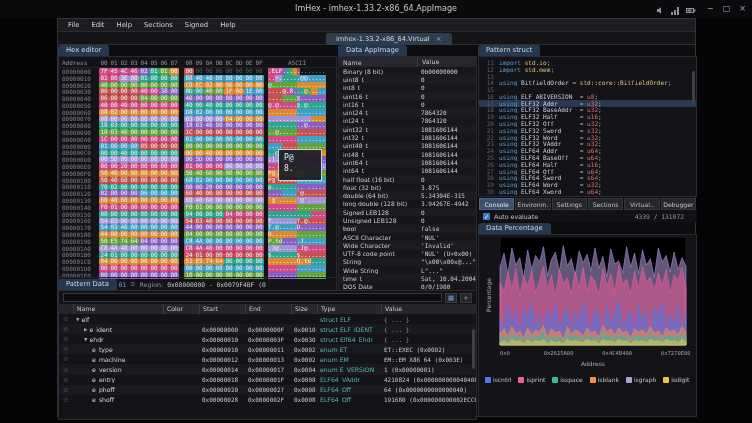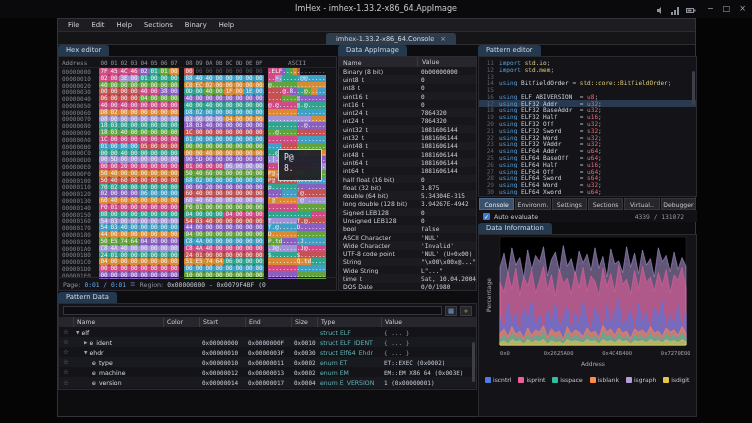--- a/index.html
+++ b/index.html
@@ -79,21 +79,21 @@
 
   
   #datainfo-panel{left:420px;top:204px;width:219px;height:194px;}
   .bt-label{padding:3px 6px 1px 6px;font-size:6.5px;color:#c9ccd2;}
   .chart-wrap{margin-left:5px;}
   .legend{display:flex;gap:7px;padding:1px 6px;white-space:nowrap;overflow:hidden;width:212px;}
   .lg-item{display:flex;gap:2px;align-items:center;font-size:6px;color:#c2c6cc;flex-shrink:0;}
   .lg-chip{width:6px;height:6px;border-radius:1px;}
 
   
-  #patterndata-panel{left:0;top:273px;width:419px;height:98px;}
+  #patterndata-panel{left:0;top:260px;width:419px;height:141px;}
   .pd-toolbar{display:flex;align-items:center;gap:3px;padding:2px 4px;height:13px;}
   .pd-input{flex:1;height:9px;background:#0e0e12;border:1px solid #35353d;color:#c8c8d0;font-size:6px;padding:0 3px;font-family:"DejaVu Sans",sans-serif;}
   .pd-iconbtn{width:12px;height:10px;line-height:9px;text-align:center;background:#26262c;border:1px solid #3a3a42;font-size:6.5px;}
   .pd-grid{display:grid;grid-template-columns:14px 90px 36px 46px 46px 26px 64px 1fr;align-items:center;}
   .pd-head{height:10px;background:#26262c;font-size:6.2px;color:#c6c6cd;}
   .pd-hcell{padding-left:3px;border-left:1px solid #3a3a42;height:10px;line-height:10px;white-space:nowrap;overflow:hidden;}
   .pd-hcell.first{border-left:none;}
   .pd-row{height:10.1px;font-size:6.2px;overflow:hidden;}
   .pd-row.alt{background:#191920;}
   .pd-star{text-align:center;color:#787880;font-size:6.5px;line-height:10px;}
@@ -134,26 +134,26 @@
       <span class="winbtn">×</span>
     </div>
   </div>
 
   <div class="window">
     <div class="menubar">
         <div class="menu-item">File</div>
         <div class="menu-item">Edit</div>
         <div class="menu-item">Help</div>
         <div class="menu-item">Sections</div>
-        <div class="menu-item">Binary</div>
+        <div class="menu-item">Signed</div>
         <div class="menu-item">Help</div>
       </div>
     <div class="tabbar">
       <div class="doc-tab">
-        <span>imhex-1.33.2-x86_64.Console</span>
+        <span>imhex-1.33.2-x86_64.Virtual</span>
         <span class="x">×</span>
       </div>
     </div>
 
     <div class="panel" id="hex-panel">
       <div class="ptab">Hex editor</div>
       <div class="pbody">
         <div class="hexhead mono">
           <span class="addr-l">Address</span>
           <span style="display:flex;">
@@ -1487,21 +1487,21 @@
             </div>
             <div class="di-row">
               <span class="di-name">DOS Date</span>
               <span class="di-value mono">0/0/1980</span>
             </div>
           </div>
       </div>
     </div>
 
     <div class="panel" id="editor-panel">
-      <div class="ptab">Pattern editor</div>
+      <div class="ptab">Pattern struct</div>
       <div class="pbody">
         <div class="pe-lines mono">
             <div class="pe-line">
               <span class="pe-ln">11</span>
               <span class="pe-code"><span class="tk-kw">import </span><span class="tk-ns">std.io</span><span class="tk-pl">;</span></span>
             </div>
             <div class="pe-line">
               <span class="pe-ln">12</span>
               <span class="pe-code"><span class="tk-kw">import </span><span class="tk-ns">std.mem</span><span class="tk-pl">;</span></span>
             </div>
@@ -1591,21 +1591,21 @@
         <div class="ctab">Debugger</div>
       </div>
 
     <div class="aerow">
       <span class="aebox">✓</span>
       <span class="aelabel">Auto evaluate</span>
       <span class="aecount mono">4339 / 131072</span>
     </div>
 
     <div class="panel" id="datainfo-panel">
-      <div class="ptab">Data Information</div>
+      <div class="ptab">Data Percentage</div>
       <div class="pbody">
         <div class="chart-wrap">
           <svg viewBox="0 0 206 140" style="width:206px;height:140px;display:block;">
               <rect x="16" y="2" width="186" height="108" fill="#000" stroke="#26262c" stroke-width="0.6"></rect>
               <line x1="16" x2="202" y1="83" y2="83" stroke="#1b1b20" stroke-width="0.5"></line>
               <line x1="16" x2="202" y1="56" y2="56" stroke="#1b1b20" stroke-width="0.5"></line>
               <line x1="16" x2="202" y1="29" y2="29" stroke="#1b1b20" stroke-width="0.5"></line>
               <polygon points="16.0,32.2 20.0,18.2 23.9,38.7 27.9,12.8 31.8,30.1 35.8,22.5 39.7,43.0 43.7,15.0 47.7,34.4 51.6,20.4 55.6,26.8 59.5,11.7 63.5,40.9 67.4,24.7 71.4,17.1 75.4,36.6 79.3,10.6 83.3,31.2 87.2,23.6 91.2,39.8 95.1,16.0 99.1,27.9 103.1,19.3 107.0,35.5 111.0,12.8 114.9,33.3 118.9,21.4 122.9,42.0 126.8,13.9 130.8,29.0 134.7,25.8 138.7,37.6 142.6,11.7 146.6,32.2 150.6,18.2 154.5,38.7 158.5,15.0 162.4,30.1 166.4,23.6 170.3,42.0 174.3,12.8 178.3,26.8 182.2,20.4 186.2,36.6 190.1,17.1 194.1,34.4 198.0,22.5 202.0,31.2 202,110 16,110" fill="#b39ddb" fill-opacity="0.55" stroke="#b39ddb" stroke-width="0.6" stroke-opacity="0.9"></polygon>
               <polygon points="16.0,47.4 20.0,57.1 23.9,37.6 27.9,53.8 31.8,33.3 35.8,60.3 39.7,42.0 43.7,50.6 47.7,35.5 51.6,58.2 55.6,45.2 59.5,31.2 63.5,54.9 67.4,39.8 71.4,61.4 75.4,34.4 79.3,48.4 83.3,43.0 87.2,59.2 91.2,36.6 95.1,52.8 99.1,32.2 103.1,56.0 107.0,40.9 111.0,46.3 114.9,60.3 118.9,33.3 122.9,51.7 126.8,38.7 130.8,57.1 134.7,30.1 138.7,49.5 142.6,44.1 146.6,59.2 150.6,35.5 154.5,53.8 158.5,31.2 162.4,47.4 166.4,42.0 170.3,56.0 174.3,37.6 178.3,50.6 182.2,34.4 186.2,58.2 190.1,39.8 194.1,45.2 198.0,32.2 202.0,52.8 202,110 16,110" fill="#ef5d9a" fill-opacity="0.55" stroke="#ef5d9a" stroke-width="0.6" stroke-opacity="0.9"></polygon>
               <polygon points="16.0,83.0 20.0,97.0 23.9,69.0 27.9,90.6 31.8,77.6 35.8,100.3 39.7,72.2 43.7,86.2 47.7,65.7 51.6,93.8 55.6,79.8 59.5,98.1 63.5,74.4 67.4,88.4 71.4,67.9 75.4,94.9 79.3,81.9 83.3,71.1 87.2,99.2 91.2,76.5 95.1,91.6 99.1,66.8 103.1,85.2 107.0,96.0 111.0,73.3 114.9,80.8 118.9,101.4 122.9,70.0 126.8,89.5 130.8,78.7 134.7,64.6 138.7,92.7 142.6,84.1 146.6,75.4 150.6,98.1 154.5,69.0 158.5,87.3 162.4,77.6 166.4,100.3 170.3,72.2 174.3,83.0 178.3,66.8 182.2,94.9 186.2,79.8 190.1,90.6 194.1,71.1 198.0,97.0 202.0,76.5 202,110 16,110" fill="#4e79e6" fill-opacity="0.55" stroke="#4e79e6" stroke-width="0.6" stroke-opacity="0.9"></polygon>

